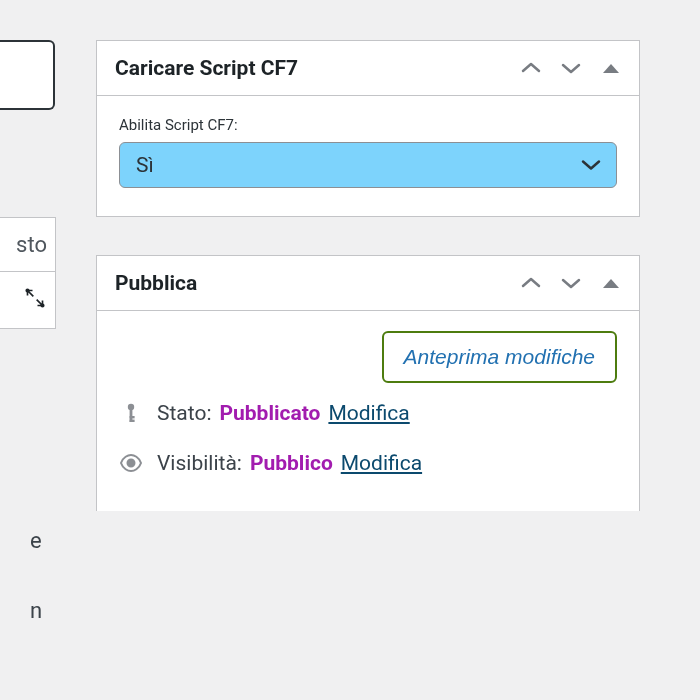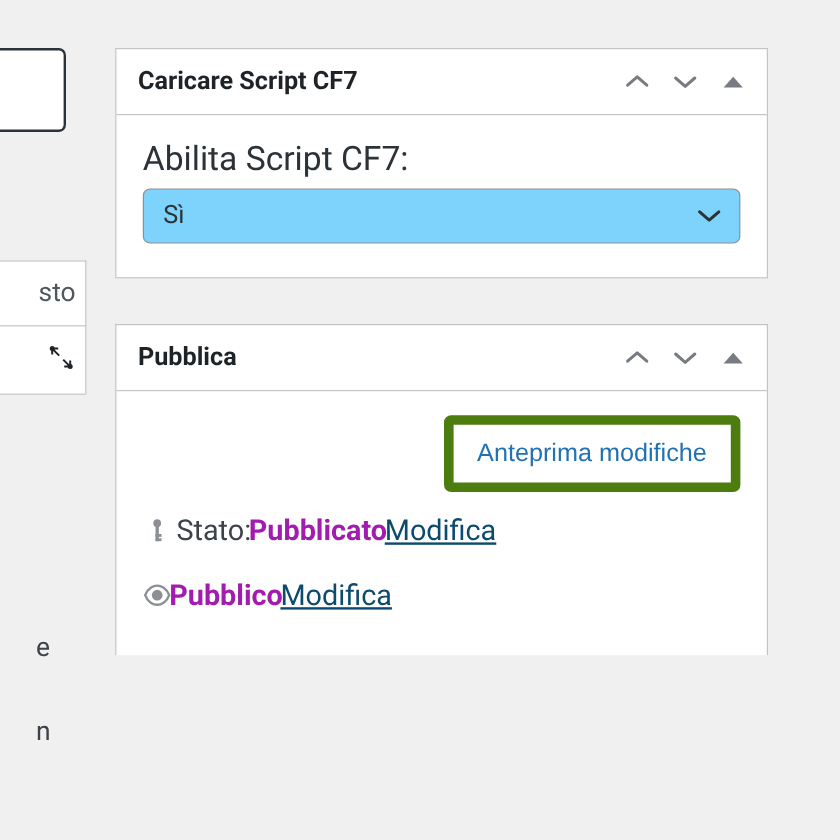--- a/index.html
+++ b/index.html
@@ -31,21 +31,21 @@
       height: 70px;
       background: #fff;
       border: 2px solid #2c3338;
       border-left: none;
       border-radius: 0 6px 6px 0;
     }
     .partial-panel {
       position: absolute;
       top: 217px;
       left: 0;
-      width: 72px;
+      width: 56px;
       background: #fff;
       border-top: 1px solid #c3c4c7;
       border-right: 1px solid #c3c4c7;
     }
     .partial-text1 {
       padding: 14px 0 14px 0;
       font-size: 22px;
       color: #50575e;
       text-align: right;
       padding-right: 8px;
@@ -105,21 +105,21 @@
       height: 20px;
       display: flex;
       align-items: center;
       justify-content: center;
       cursor: pointer;
     }
     .metabox-body {
       padding: 20px 22px 28px 22px;
     }
     .field-label {
-      font-size: 28px;
+      font-size: 15px;
       color: #2c3338;
       margin-bottom: 8px;
     }
     .select-wrap {
       position: relative;
     }
     .select-field {
       width: 100%;
       font-size: 21px;
       padding: 10px 40px 10px 16px;
@@ -139,33 +139,34 @@
     }
     .preview-row {
       display: flex;
       justify-content: flex-end;
       padding: 20px 22px 18px 22px;
     }
     .preview-btn {
       font-size: 21px;
       color: #2271b1;
       background: #fff;
-      border: 8px solid #4d7c0f;
+      border: 2px solid #4d7c0f;
       border-radius: 6px;
       padding: 12px 20px;
       cursor: pointer;
+      font-style: italic;
     }
     .status-list {
       padding: 0 22px 10px 22px;
     }
     .status-row {
       display: flex;
       align-items: center;
-      gap: 4px;
-      font-size: 24px;
+      gap: 14px;
+      font-size: 21px;
       color: #3c434a;
       margin-bottom: 26px;
     }
     .status-icon {
       width: 24px;
       height: 24px;
       flex-shrink: 0;
       color: #8c8f94;
     }
     .status-strong {
@@ -275,20 +276,21 @@
         <span class="status-link" style="margin-left:-6px">Modifica</span>
       </div>
 
       <div class="status-row">
         <span class="status-icon">
           <svg width="24" height="24" viewBox="0 0 24 24" fill="none" stroke="#8c8f94" stroke-width="2">
             <path d="M2 12 C4 6 9 4 12 4 C15 4 20 6 22 12 C20 18 15 20 12 20 C9 20 4 18 2 12 Z"></path>
             <circle cx="12" cy="12" r="3.5" fill="#8c8f94"></circle>
           </svg>
         </span>
+        <span>Visibilità:</span>
         <span class="status-strong" style="margin-left:-6px">Pubblico</span>
         <span class="status-link" style="margin-left:-6px">Modifica</span>
       </div>
 
 
     </div>
   </div>
 
 </div>
 

